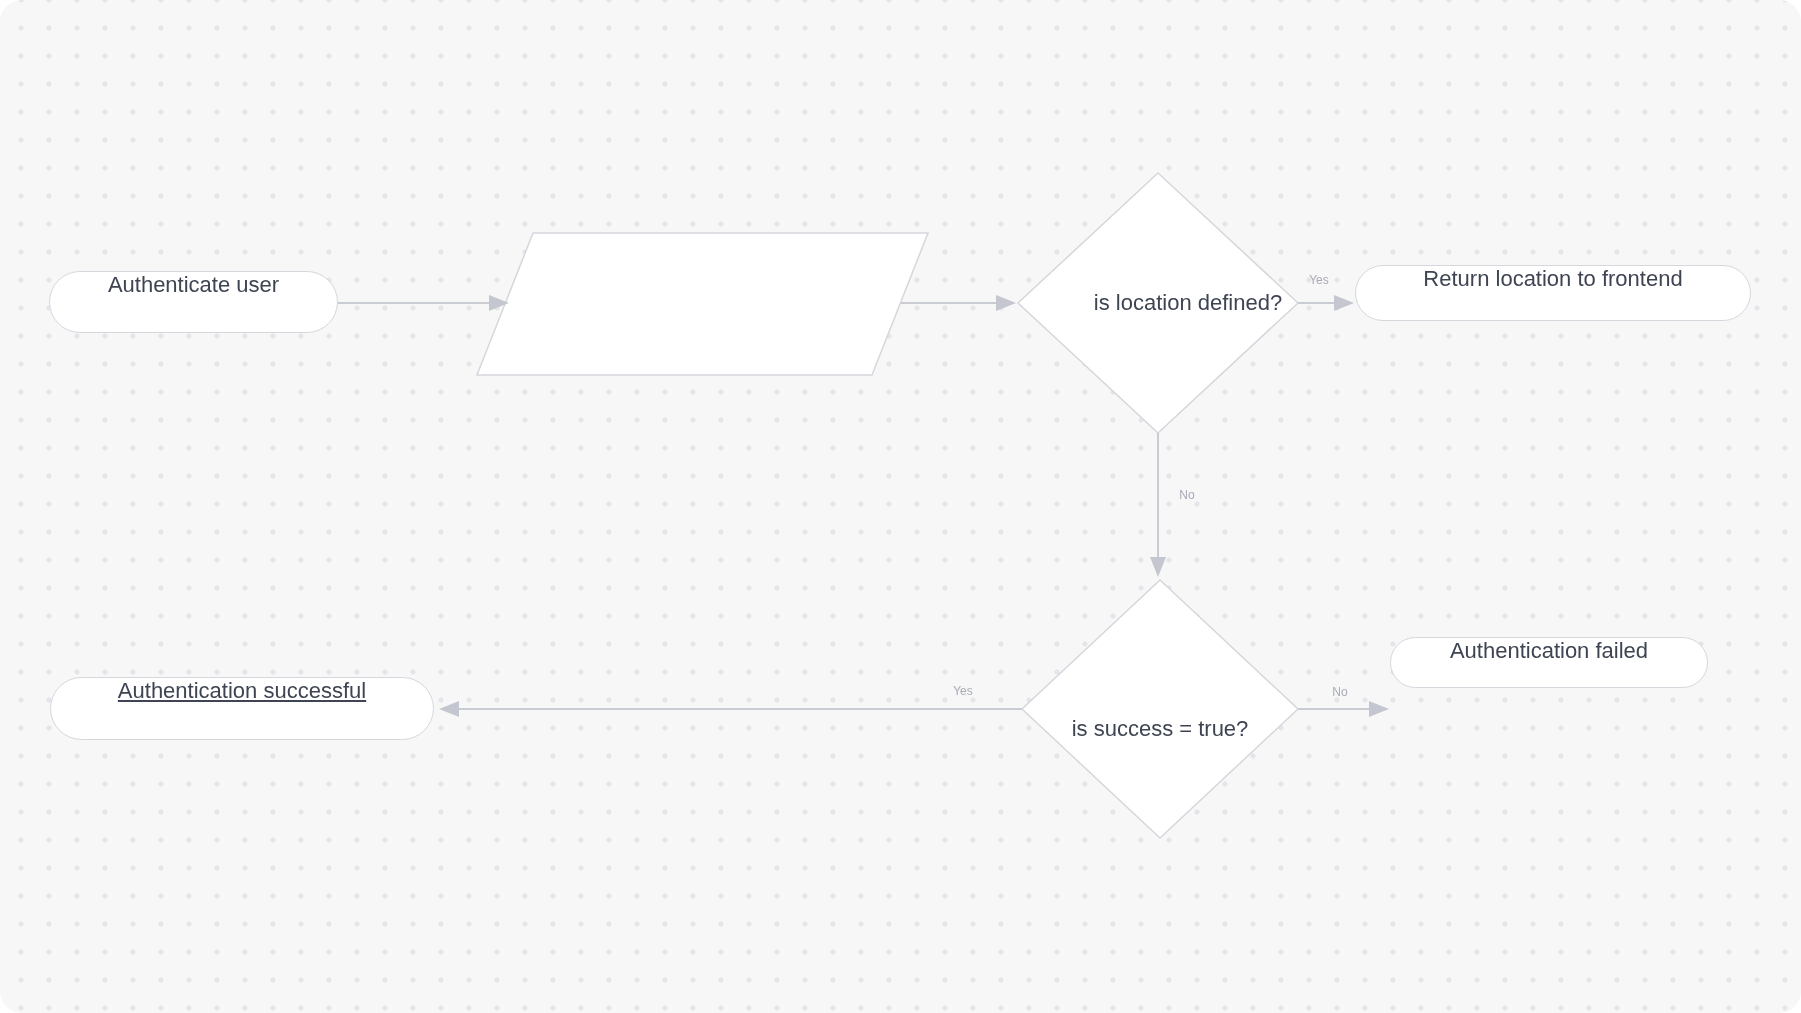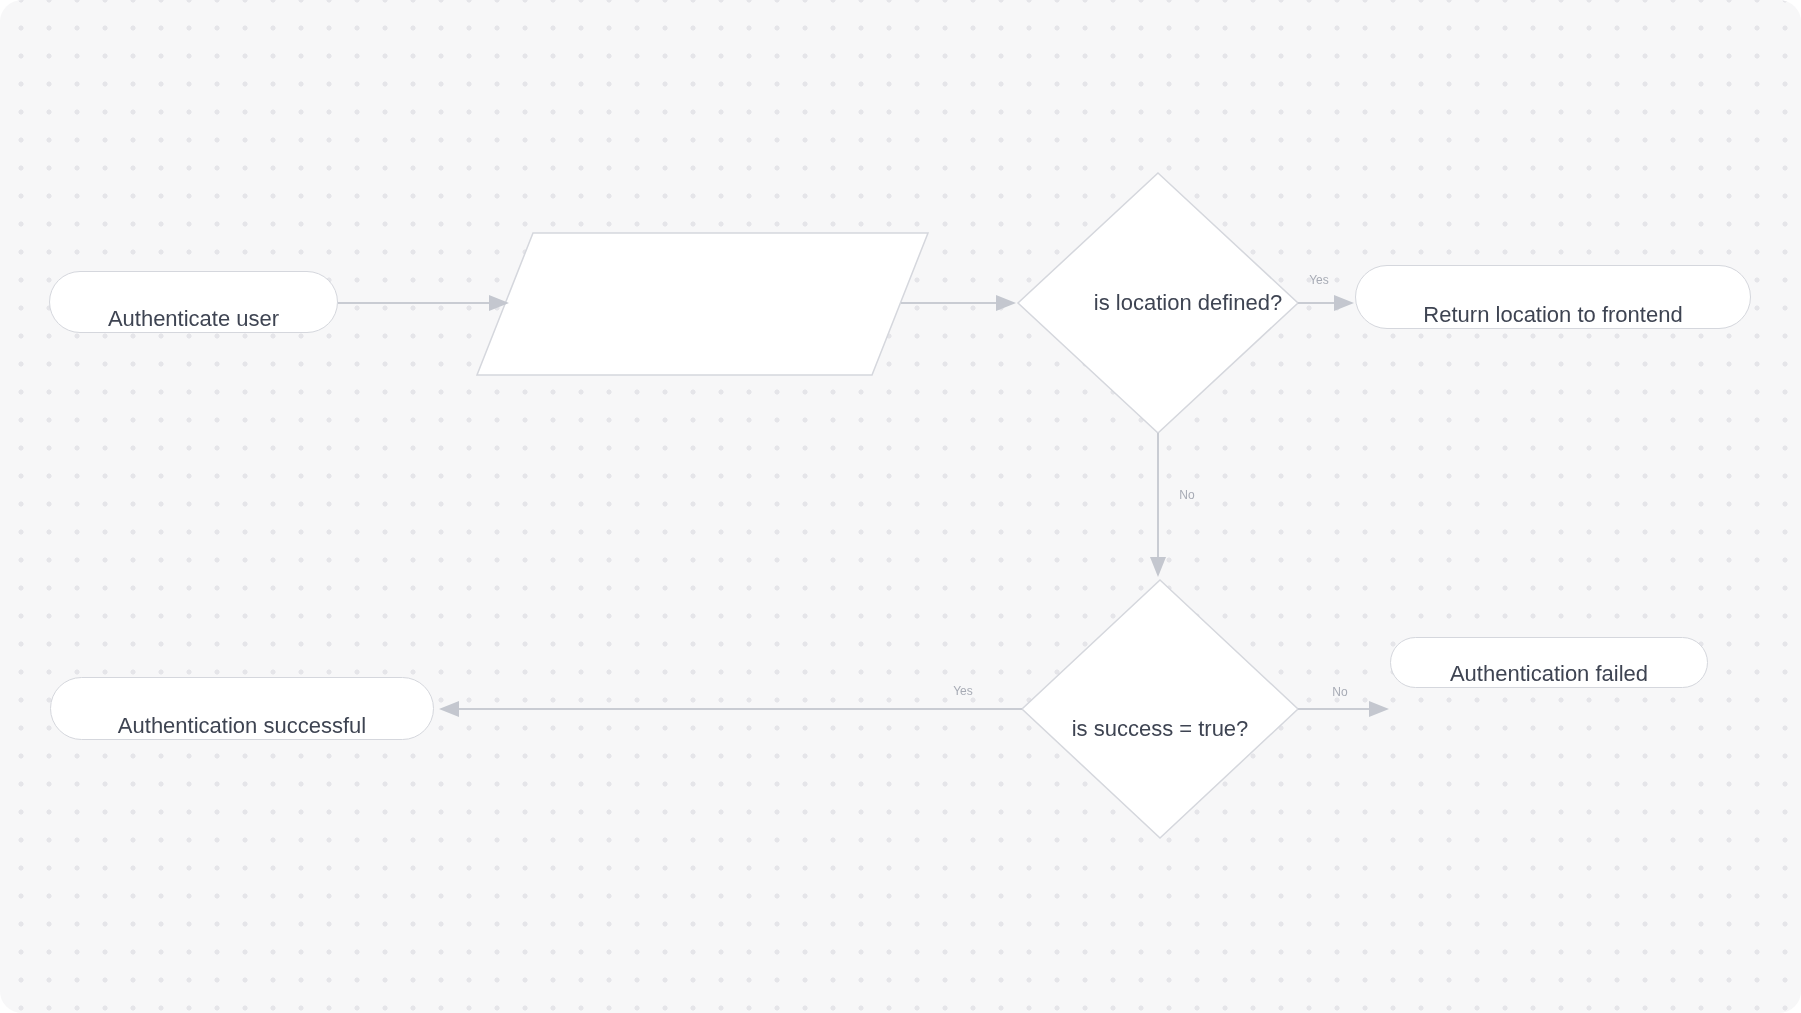--- a/index.html
+++ b/index.html
@@ -22,21 +22,21 @@
     transform: translateX(-50%);
     font-size: 23px; font-weight: 500; color: #3a404e;
     white-space: nowrap; letter-spacing: 0.2px;
   }
   svg.layer { position: absolute; left: 0; top: 0; }
   .stadium {
     position: absolute; box-sizing: border-box;
     background: #ffffff;
     border: 1.5px solid #d5d7dd;
     border-radius: 999px;
-    display: flex; align-items: flex-end; justify-content: center;
+    display: flex; align-items: flex-start; justify-content: center;
     font-size: 22px; color: #3e4452; white-space: nowrap;
   }
   .shape-label {
     position: absolute; transform: translate(-50%, -50%);
     font-size: 22px; color: #3e4452; text-align: center;
   }
   .shape-label.para { width: 320px; line-height: 35px; }
   .shape-label.diamond { white-space: nowrap; }
   .edge-label {
     position: absolute; transform: translate(-50%, -50%);
@@ -73,25 +73,25 @@
     <polygon points="439,709 459,701 459,717" fill="#c4c7cf"></polygon>
 
     <line x1="1298" y1="709" x2="1371" y2="709" stroke="#c9ccd3" stroke-width="2"></line>
     <polygon points="1389,709 1369,701 1369,717" fill="#c4c7cf"></polygon>
   </svg>
 
   <div class="stadium" style="left:49px; top:271px; width:289px; height:62px;">
     <span>Authenticate user</span>
   </div>
 
-  <div class="stadium" style="left:1355px; top:265px; width:396px; height:64px;">
+  <div class="stadium" style="left:1355px; top:265px; width:396px; height:56px;">
     <span>Return location to frontend</span>
   </div>
 
-  <div class="stadium" style="left:50px; top:677px; width:384px; height:63px;">
+  <div class="stadium" style="left:50px; top:677px; width:384px; height:63px;text-decoration:underline;">
     <span>Authentication successful</span>
   </div>
 
   <div class="stadium" style="left:1390px; top:637px; width:318px; height:51px;">
     <span>Authentication failed</span>
   </div>
 
 
   <div class="shape-label diamond" style="left:1160px; top:303px;margin-left:28px;">is location defined?</div>
 

